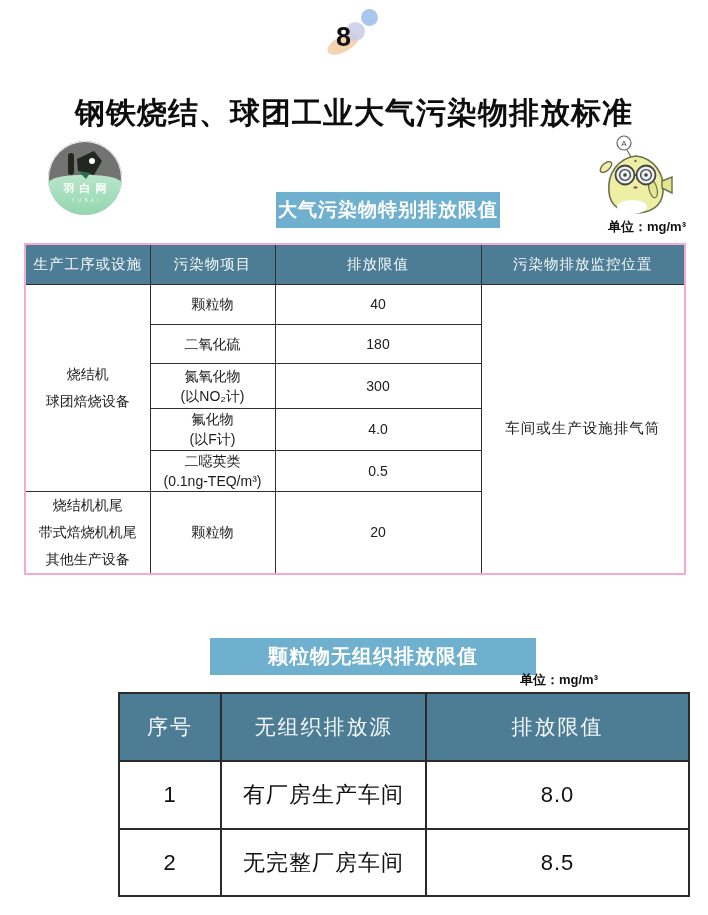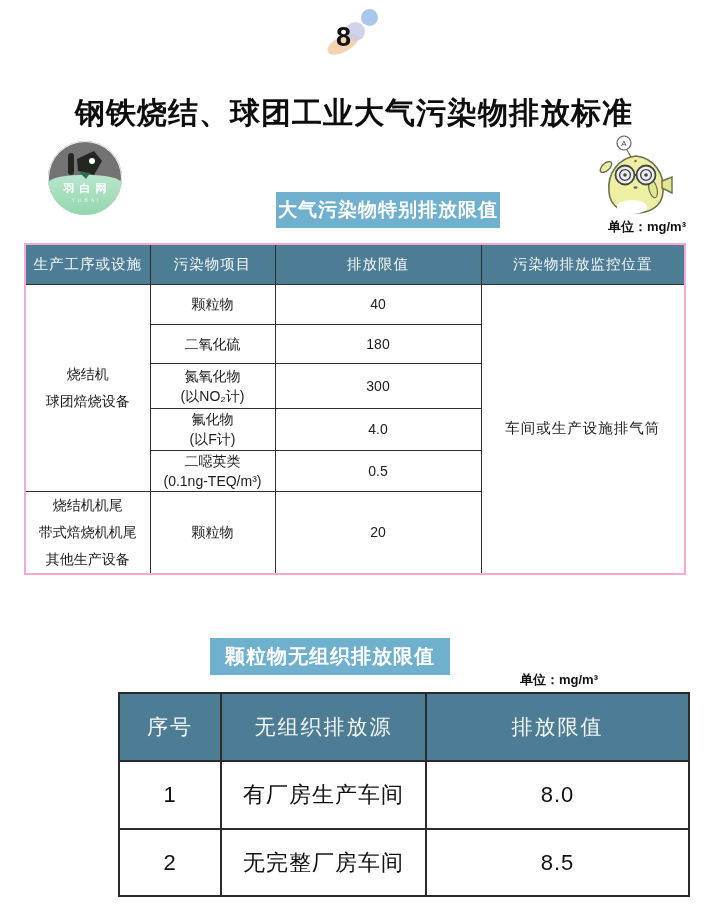--- a/index.html
+++ b/index.html
@@ -33,21 +33,21 @@
   .logo-sub { position:absolute; left:0; right:0; top:56px; text-align:center;
     color:#e8f8ee; font-size:5px; letter-spacing:3px; text-indent:3px; }
 
   
   .mascot { position:absolute; left:598px; top:134px; }
 
   
   .banner { position:absolute; background:#6fb0ce; color:#ffffff; font-weight:700;
     display:flex; align-items:center; justify-content:center; }
   .banner1 { left:228px; top:192px; width:224px; height:36px; font-size:19px; letter-spacing:1px;margin-left:48px; }
-  .banner2 { left:210px; top:638px; width:240px; height:37px; font-size:20px; letter-spacing:1px; }
+  .banner2 { left:210px; top:638px; width:326px; height:37px; font-size:20px; letter-spacing:1px; }
 
   
   .unit { position:absolute; font-size:13px; font-weight:700; color:#111111; }
   .unit1 { top:218px; right:22px; }
   .unit2 { top:671px; right:110px; }
 
   
   table { border-collapse:collapse; table-layout:fixed; }
   .t1 { position:absolute; left:24px; top:243px; width:662px; border:2px solid #f9a8d4; }
   .t1 th, .t1 td { border:1px solid #2f2f2f; text-align:center; vertical-align:middle;

